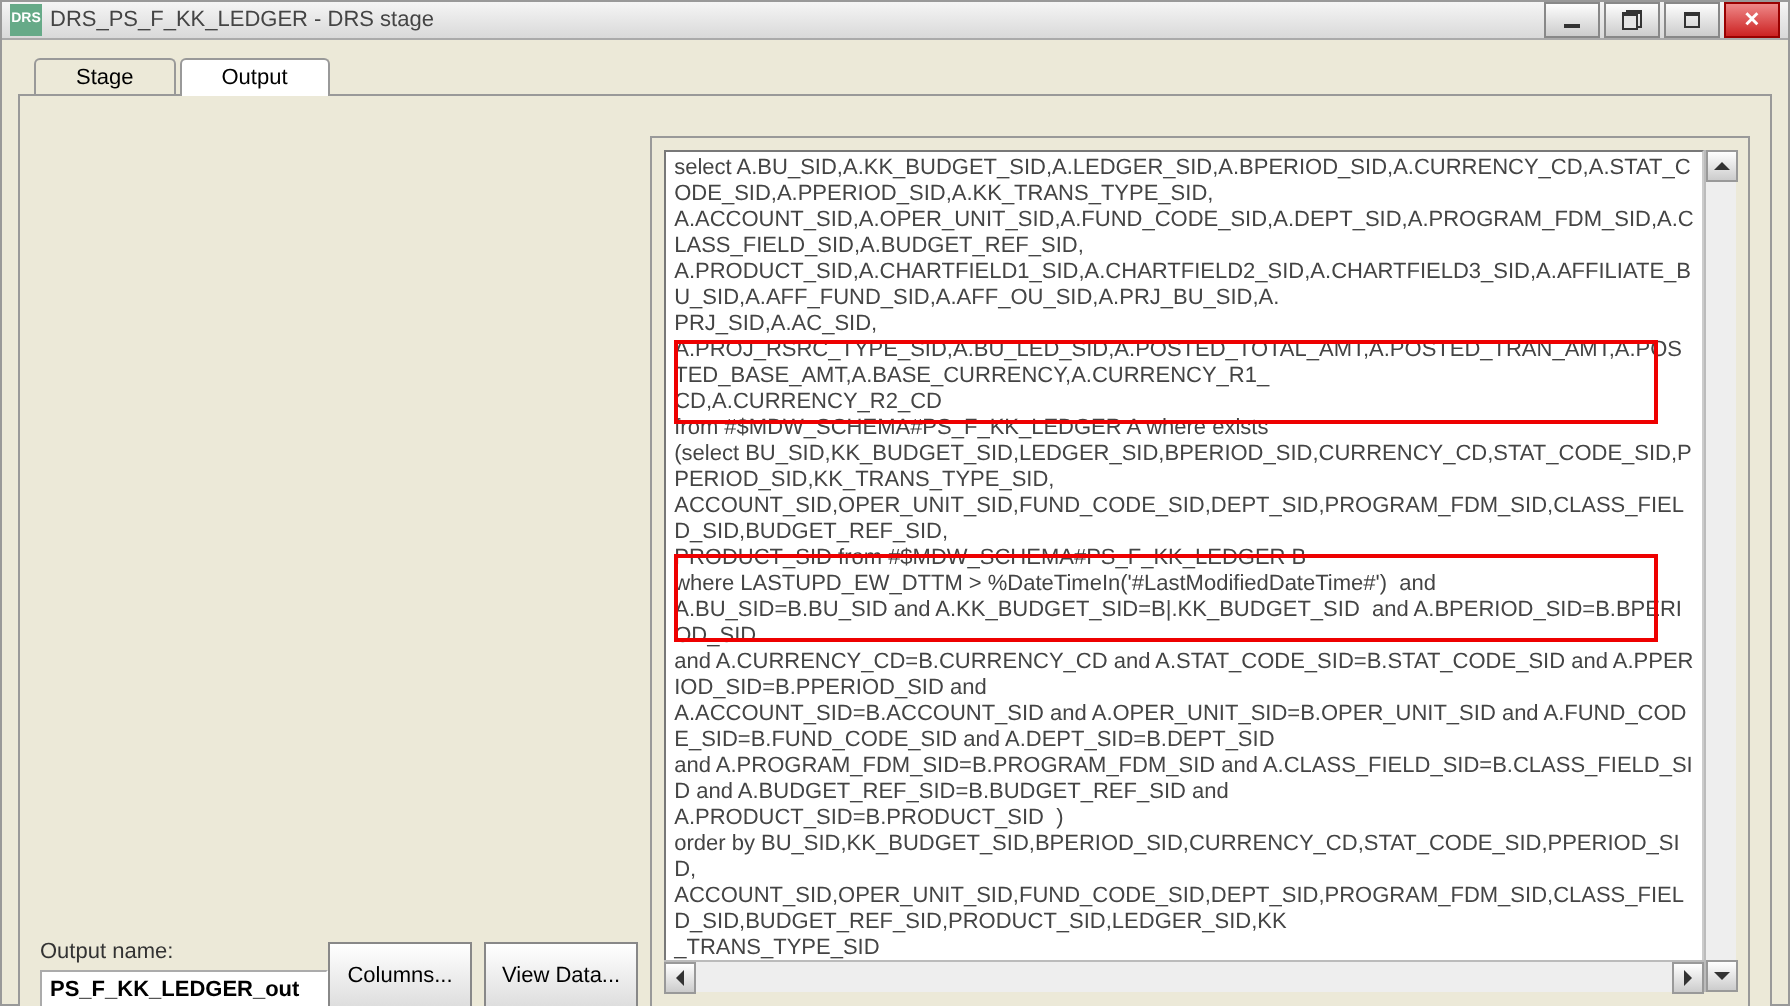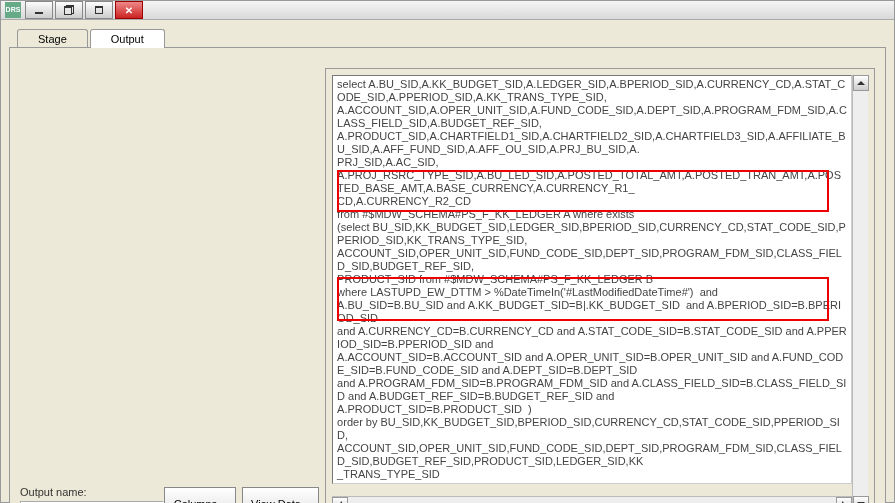--- a/index.html
+++ b/index.html
@@ -144,31 +144,32 @@
     background:#eee; border-top:1px solid #bbb;
   }
   .scroll-h .arrow.left{left:0}
   .scroll-h .arrow.right{right:0}
   .tri-up{width:0;height:0;border-left:4px solid transparent;border-right:4px solid transparent;border-bottom:4px solid #333}
   .tri-down{width:0;height:0;border-left:4px solid transparent;border-right:4px solid transparent;border-top:4px solid #333}
   .tri-left{width:0;height:0;border-top:4px solid transparent;border-bottom:4px solid transparent;border-right:4px solid #333}
   .tri-right{width:0;height:0;border-top:4px solid transparent;border-bottom:4px solid transparent;border-left:4px solid #333}
 
   .sql-wrap { flex:1; position:relative; display:flex; margin-bottom:0 }
-  .sql-body { flex:1; position:relative; margin-right:16px; margin-bottom:28px; overflow:hidden }
+  .sql-body { flex:1; position:relative; margin-right:16px; margin-bottom:12px; overflow:hidden }
 
   .footer { display:flex; justify-content:flex-end; gap:10px; padding:4px 10px 0 0;align-items:center; }
   .footer .btn { min-width:72px }
 </style>
 </head>
 <body>
 
 <div class="window">
   <div class="titlebar">
     <div class="title-icon">DRS</div>
+    <div class="titlebar-text">DRS_PS_F_KK_LEDGER - DRS stage</div>
     <div class="win-controls">
       <div class="win-btn">
           <span class="min-glyph"></span>
         </div>
       <div class="win-btn">
           <span class="restore-glyph"></span>
         </div>
       <div class="win-btn">
           <span class="max-glyph"></span>
         </div>

